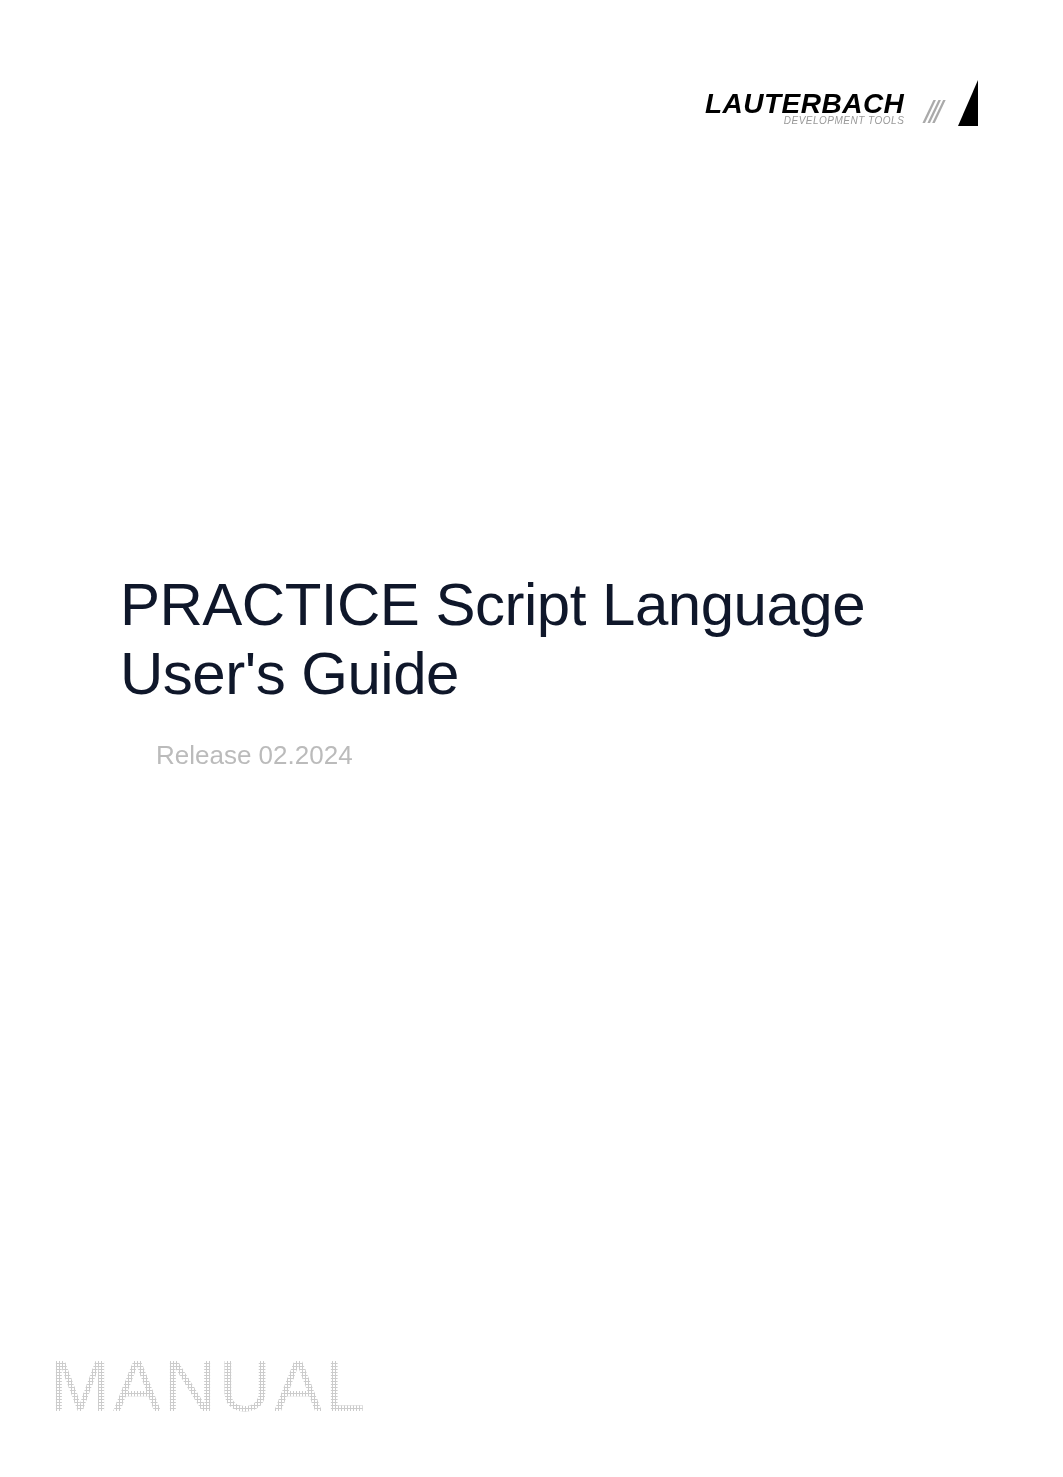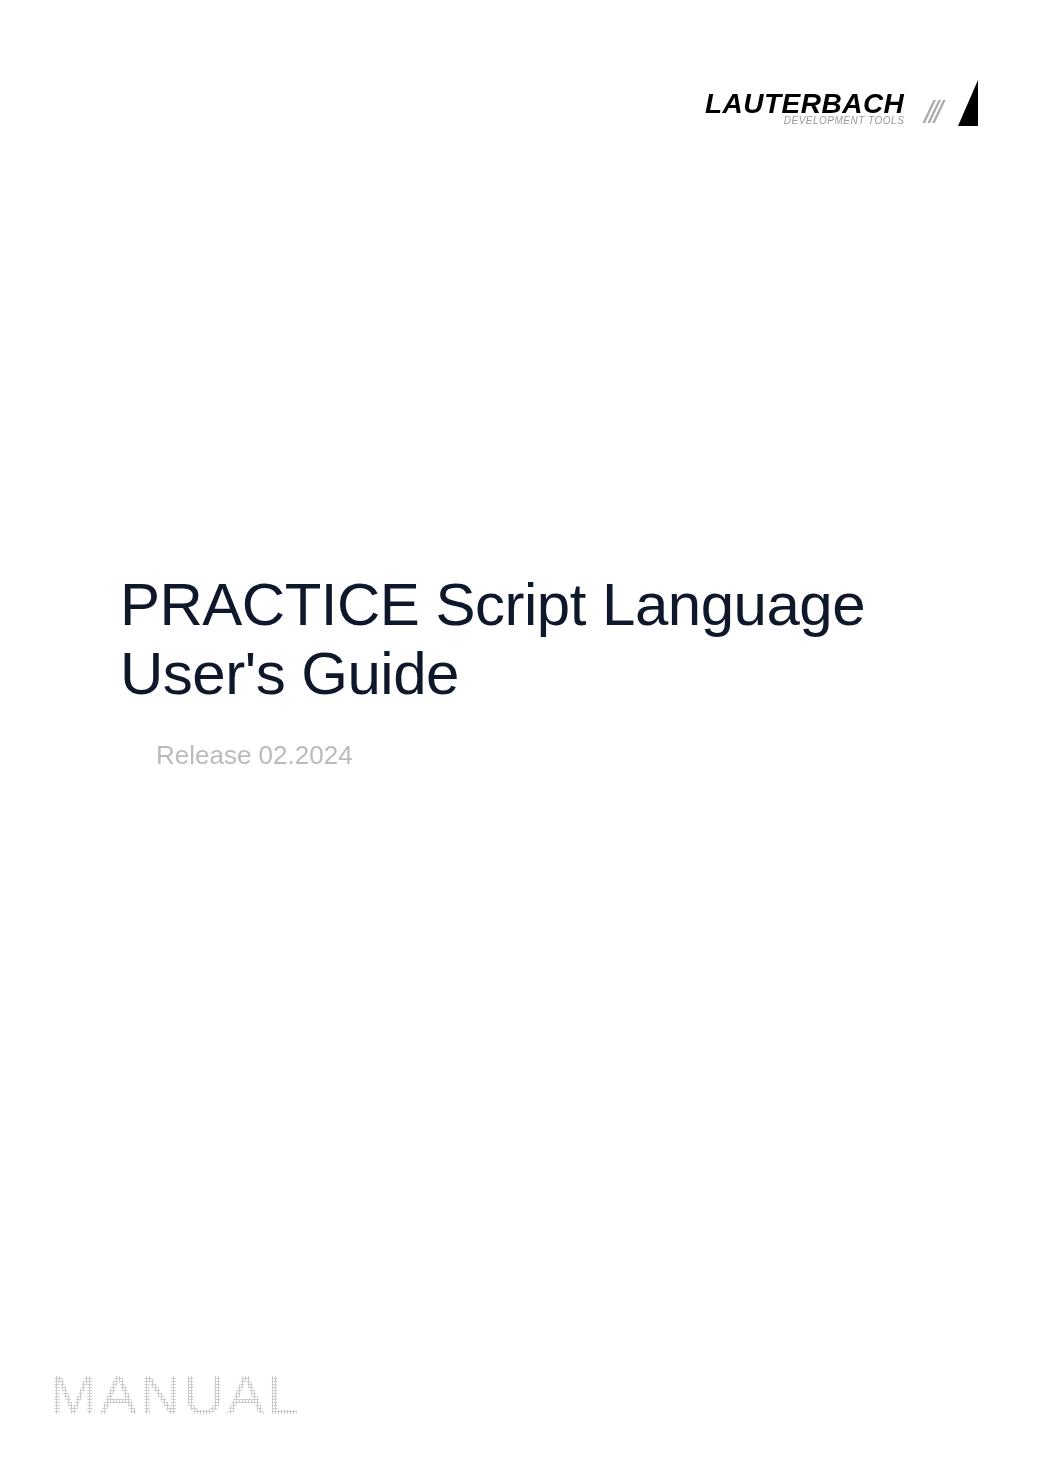--- a/index.html
+++ b/index.html
@@ -79,21 +79,21 @@
       font-size: 26px;
       color: #bbb;
       margin-top: 32px;
       font-weight: 400;
       margin-left: 36px;
     }
     .watermark {
       position: absolute;
       bottom: 50px;
       left: 50px;
-      font-size: 56px;
+      font-size: 72px;
       font-weight: 400;
       color: #ddd;
       letter-spacing: 3px;
       font-family: Arial, sans-serif;
       background-image: repeating-linear-gradient(
         0deg,
         #ccc 0px,
         #ccc 1px,
         transparent 1px,
         transparent 3px

